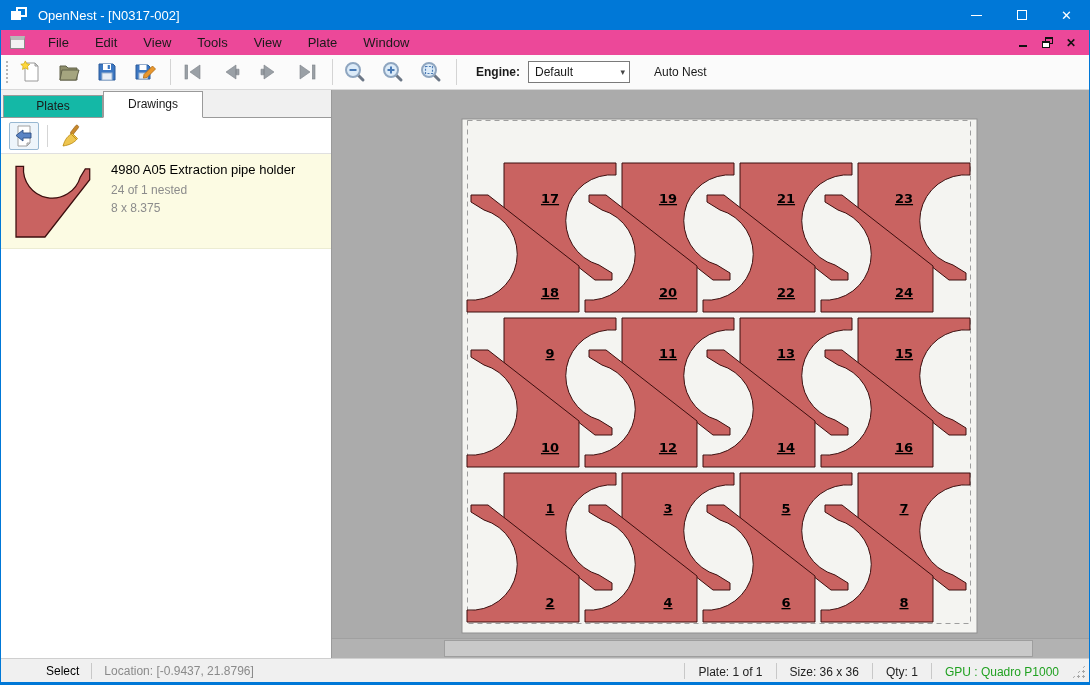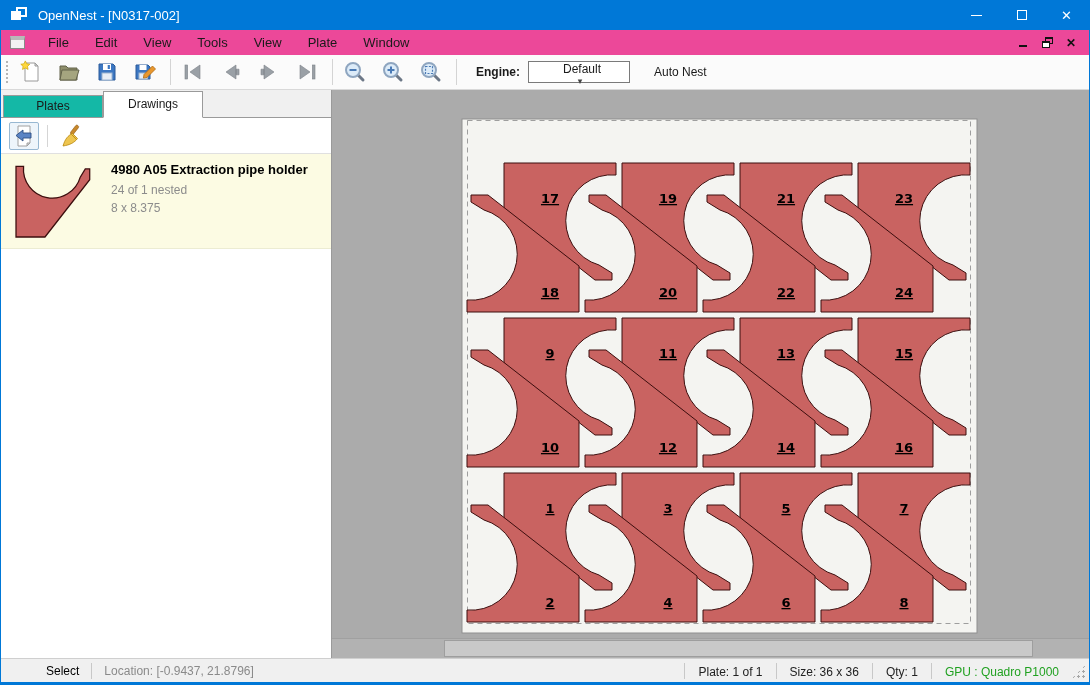--- a/index.html
+++ b/index.html
@@ -31,40 +31,40 @@
   .g-restore .r1 { position:absolute; right:0; top:0; width:8px; height:7px; border:1px solid #111; border-top-width:2px; }
   .g-restore .r2 { position:absolute; left:0; bottom:0; width:8px; height:7px; border:1px solid #111; border-top-width:2px; background:#fff; }
   .g-mdiclose { font-size:12px; font-weight:bold; color:#111; }
 
   
   .toolbar { height:35px; background:#fbfbfb; border-bottom:1px solid #d9d9d9; display:flex; align-items:center; flex-shrink:0; }
   .grip { width:5px; height:24px; margin:0 6px 0 4px; background-image:radial-gradient(#b5b5b5 1px, transparent 1.2px); background-size:4px 4px; }
   .tb-btn { width:30px; height:28px; margin-right:8px; display:flex; align-items:center; justify-content:center; }
   .tb-sep { width:1px; height:26px; background:#d4d4d4; margin:0 7px 0 2px; }
   .engine-label { font-weight:bold; font-size:12px; margin:0 8px 0 12px; }
-  .combo { width:102px; height:22px; border:1px solid #7a7a7a; background:#fff; display:flex; align-items:center; padding-left:6px;flex-direction:column; }
+  .combo { width:102px; height:22px; border:1px solid #7a7a7a; background:#fff; display:flex; align-items:center; padding-left:6px; }
   .combo .val { flex:1; font-size:12px; }
   .combo .arrow { font-size:9px; color:#444; padding-right:4px; }
   .autonest { margin-left:18px; font-size:12px; padding:4px 6px; }
 
   
   .main { flex:1; display:flex; min-height:0; }
   .panel { width:331px; background:#fff; border-right:1px solid #9a9a9a; display:flex; flex-direction:column; }
   .tabbar { height:28px; background:#f0f0f0; display:flex; align-items:flex-end; border-bottom:1px solid #9a9a9a; }
   .tab { width:100px; text-align:center; font-size:12px; }
   .tab.inactive { height:22px; line-height:21px; background:#14b8a6; border:1px solid #9a9a9a; border-bottom:none; margin-left:2px; }
   .tab.active { height:27px; line-height:25px; background:#fff; border:1px solid #9a9a9a; border-bottom:1px solid #fff; margin-bottom:-1px; position:relative; z-index:2; }
   .panel-tools { height:36px; display:flex; align-items:center; padding-left:8px; border-bottom:1px solid #e0e0e0; }
   .ptool-btn { width:30px; height:28px; display:flex; align-items:center; justify-content:center; border-radius:2px; }
   .ptool-btn.framed { border:1px solid #98b8d2; background:#eef5fb; }
   .ptool-sep { width:1px; height:22px; background:#d5d5d5; margin:0 8px; }
   .list-item { display:flex; background:#FCFBE3; border-bottom:1px solid #ececd2; padding:6px 8px 8px 10px; }
   .thumb { width:86px; height:80px; flex-shrink:0; margin-right:14px; }
   .item-text { padding-top:2px; }
-  .item-title { font-size:13px; font-weight:bold; color:#000; margin-bottom:4px; }
+  .item-title { font-size:13px; font-weight:normal; color:#000; margin-bottom:4px; }
   .item-meta { font-size:12px; color:#8c8c8c; line-height:18px; }
 
   .canvas { flex:1; background:#ABABAB; position:relative; overflow:hidden; }
   .canvas svg.nest { display:block; }
   .hscroll { position:absolute; left:0; right:0; bottom:0; height:20px; background:#b2b2b2; border-top:1px solid #a0a0a0; }
   .hthumb { position:absolute; left:112px; width:589px; top:1px; bottom:1px; background:#c9c9c9; border:1px solid #9e9e9e; }
 
   
   .statusbar { height:27px; background:#f0f0f0; border-top:1px solid #cfcfcf; border-bottom:3px solid #0078D7; display:flex; align-items:center; flex-shrink:0; font-size:12px;padding-left:35px; }
   .sb-left { display:flex; align-items:center; }

